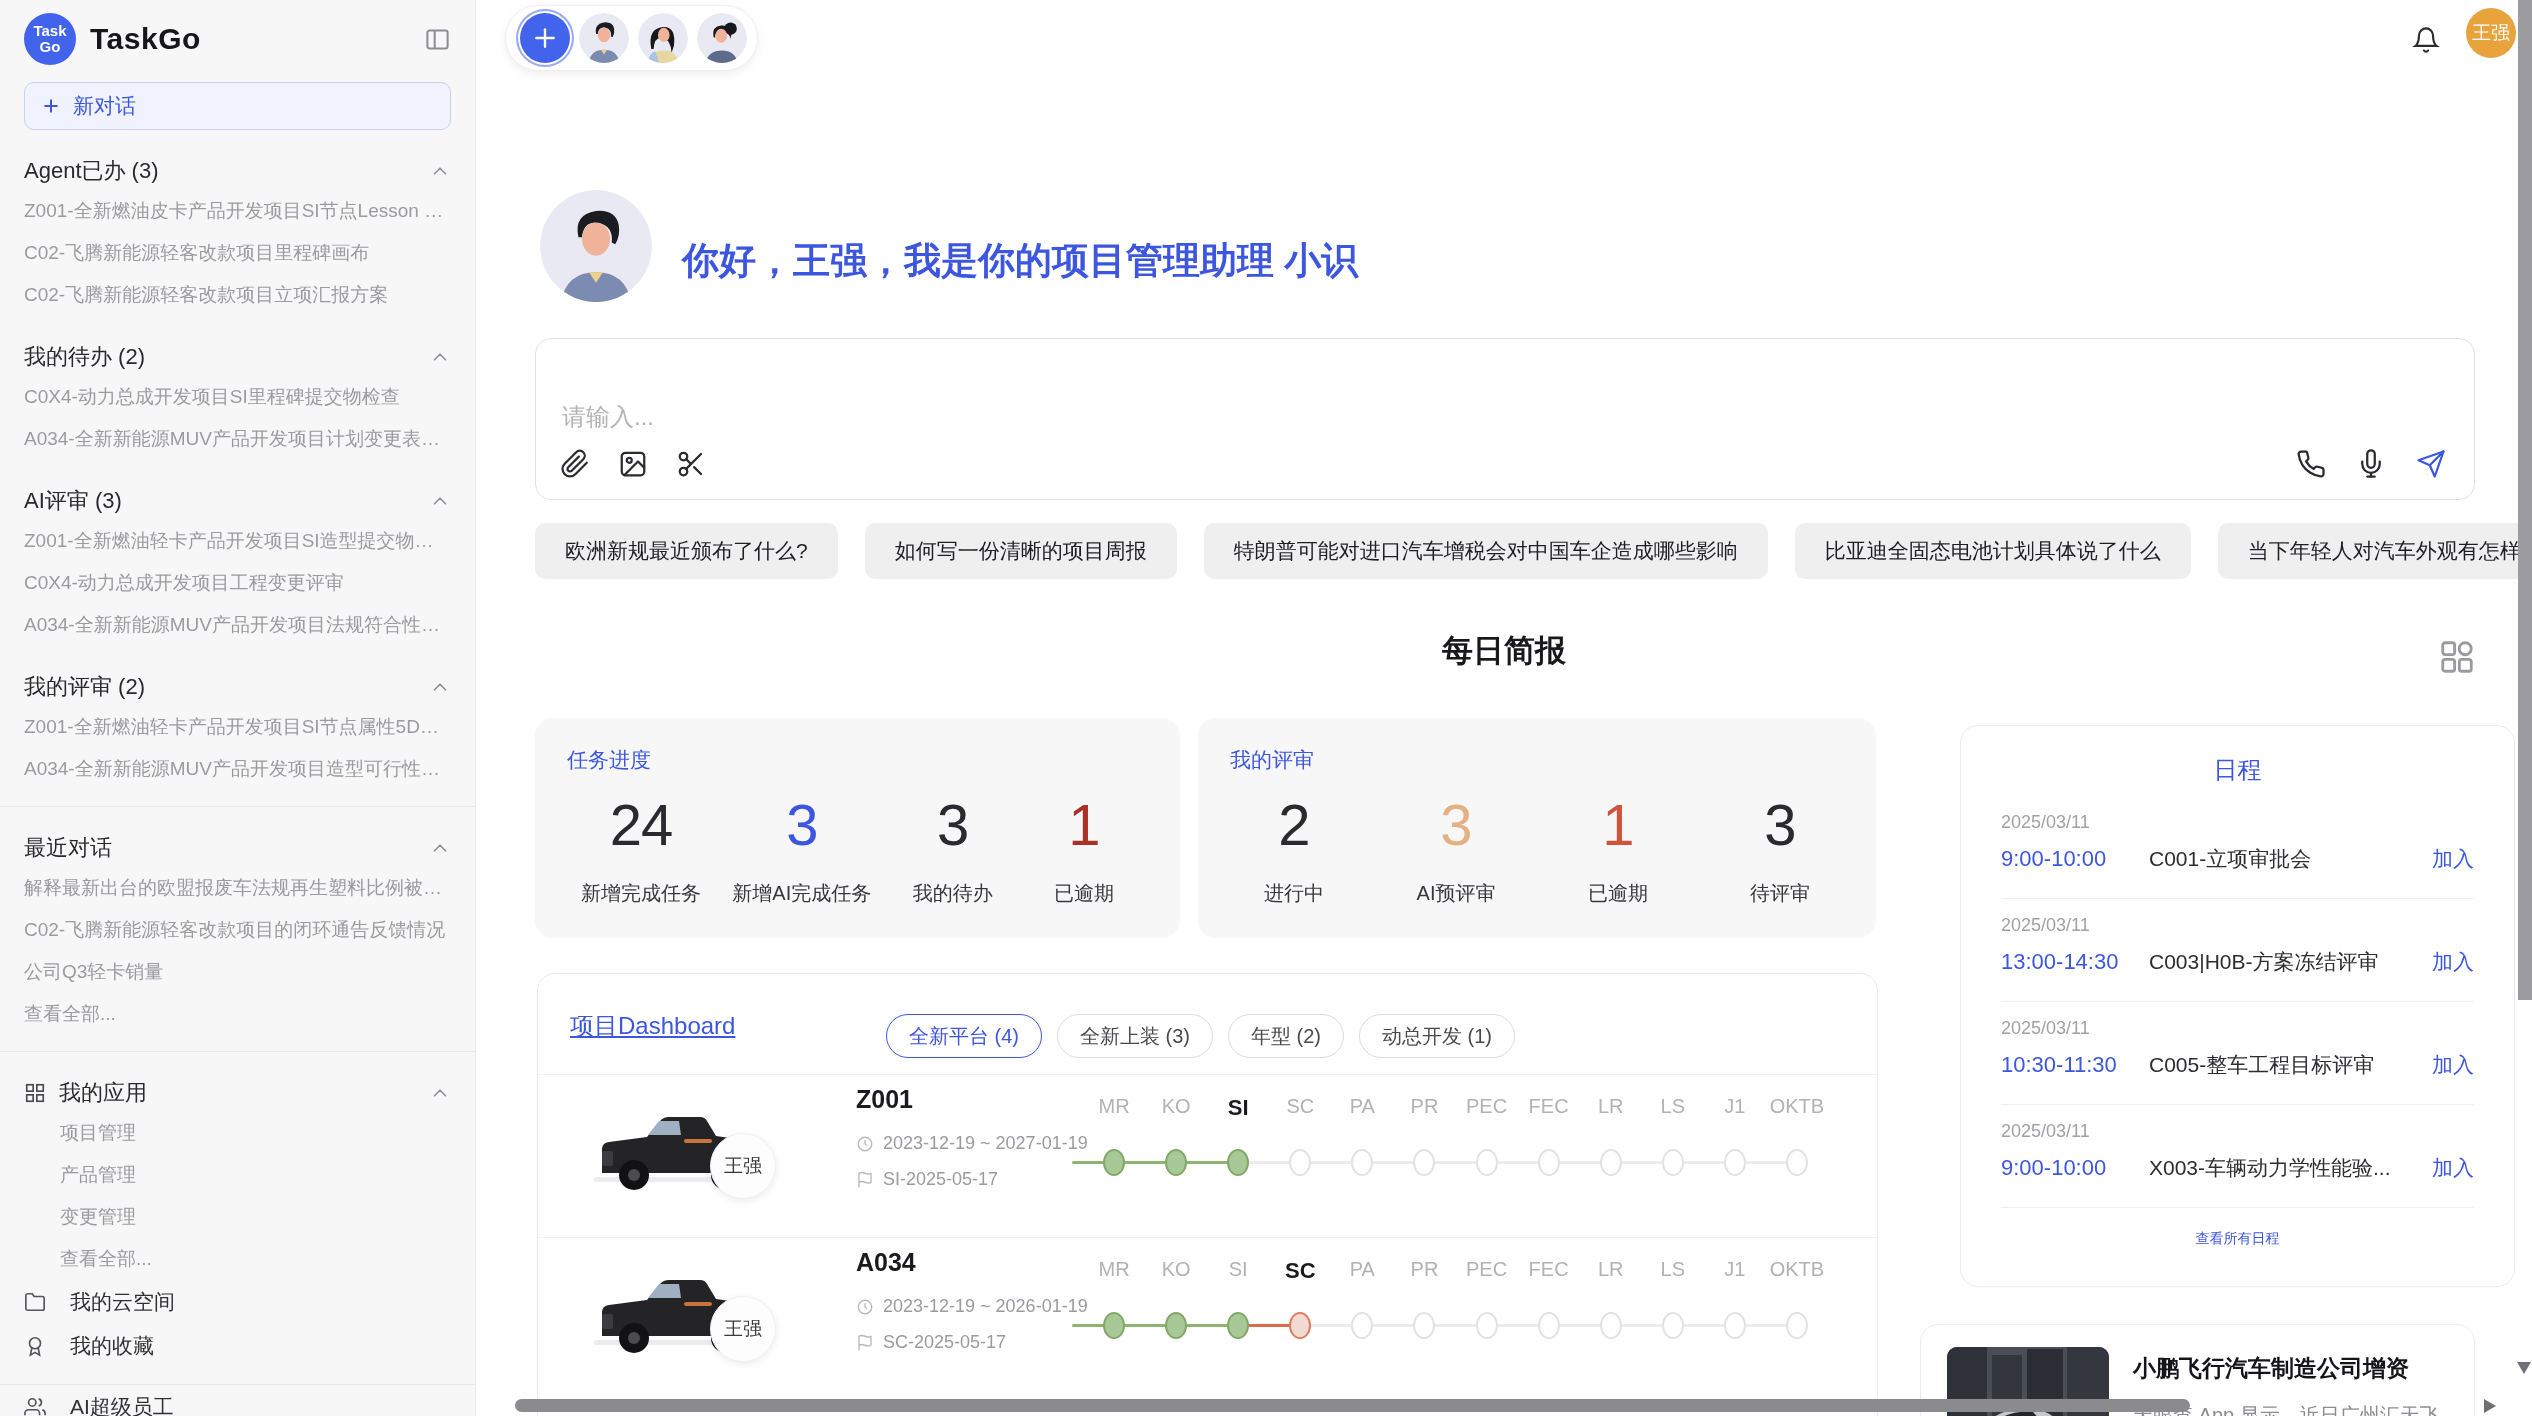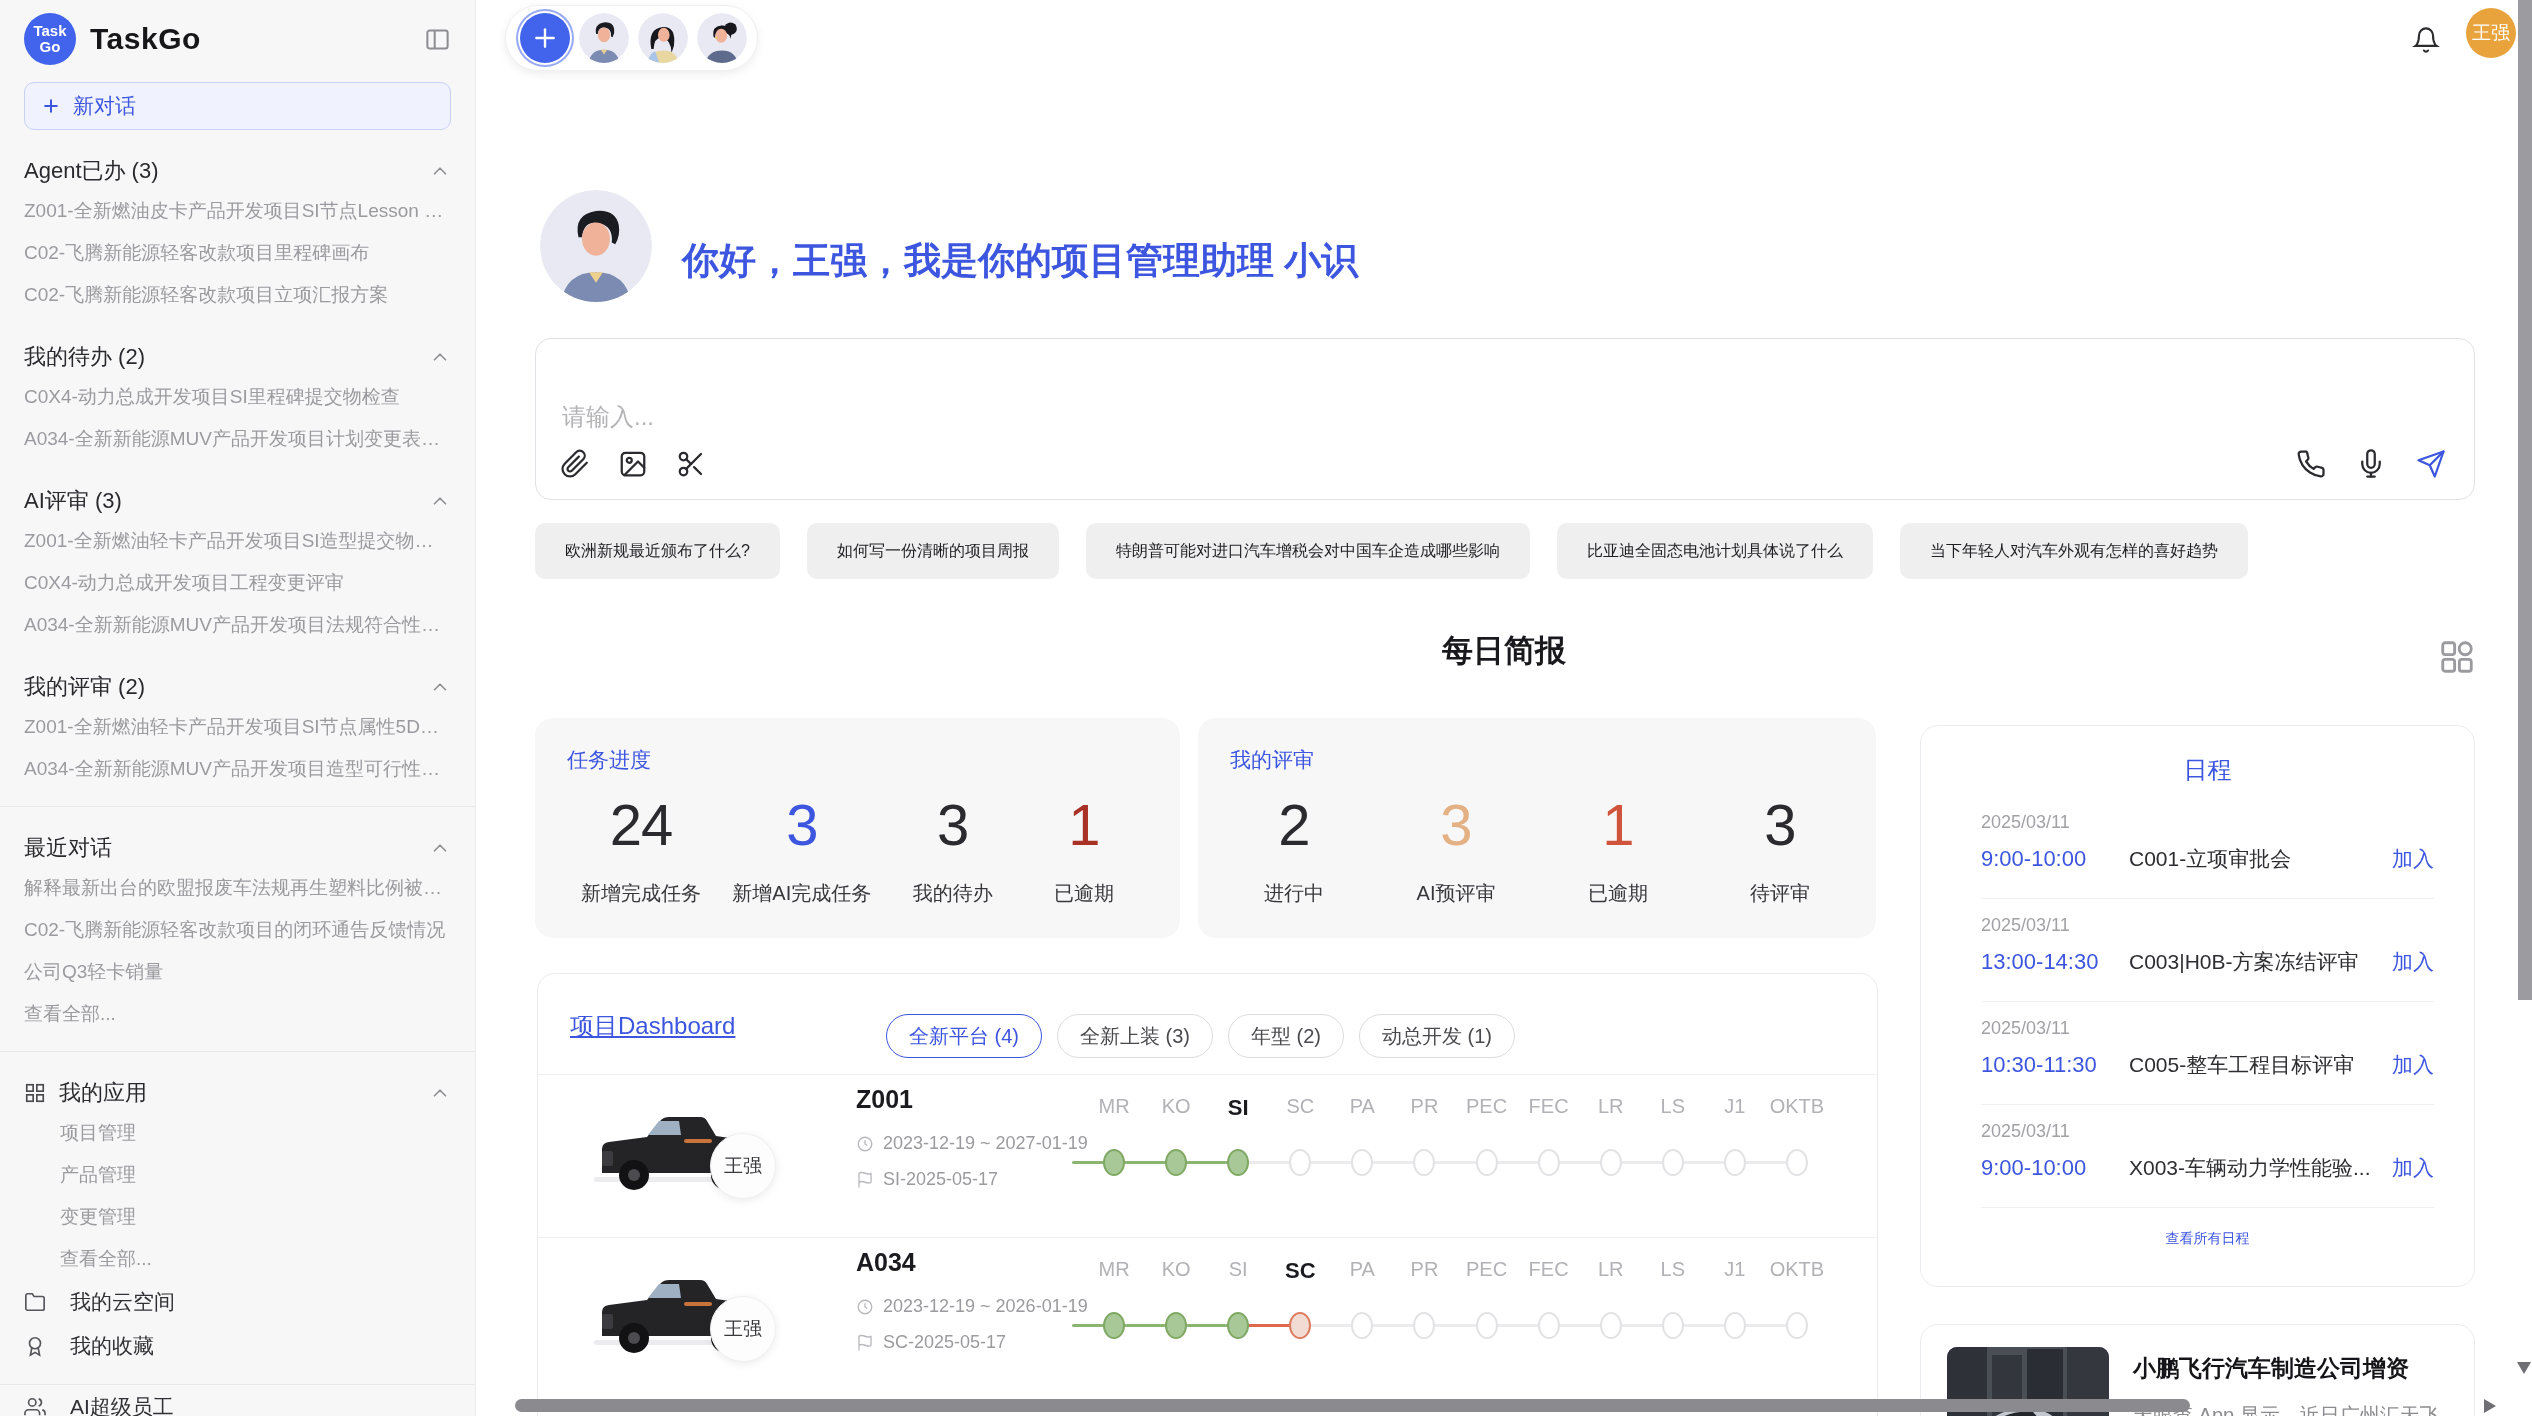--- a/index.html
+++ b/index.html
@@ -57,21 +57,21 @@
 
   .input-card{position:absolute;left:59px;top:338px;width:1940px;height:162px;border:1px solid #e2e2e6;
     border-radius:16px;background:#fff;cursor:text;}
   .input-ph{position:absolute;left:26px;top:62px;font-size:24px;color:#b4b4b8;}
   .in-icons-l{position:absolute;left:24px;bottom:16px;display:flex;gap:28px;color:#2b2b2f;}
   .in-icons-r{position:absolute;right:28px;bottom:16px;display:flex;gap:30px;color:#2b2b2f;align-items:center;}
   .in-icons-l svg,.in-icons-r svg{width:30px;height:30px;cursor:pointer;}
   .send-ic{color:var(--accent,#3D56E0);}
 
   .chips{position:absolute;left:59px;top:523px;display:flex;gap:27px;}
-  .chip{height:56px;padding:0 30px;border-radius:10px;background:#efeff0;font-size:16px;color:#1f1f23;
+  .chip{height:56px;padding:0 30px;border-radius:10px;background:#efeff0;font-size:21px;color:#1f1f23;
     display:flex;align-items:center;white-space:nowrap;cursor:pointer;}
 
   .brief-title{position:absolute;left:0;top:630px;width:2056px;text-align:center;font-size:31px;
     font-weight:bold;color:#19191d;}
   .layout-ic{position:absolute;right:56px;top:638px;width:38px;height:38px;color:#9b9b9f;cursor:pointer;}
   .layout-ic svg{width:38px;height:38px;}
 
   .stat-card{position:absolute;top:718px;height:220px;background:#f7f7f8;border-radius:18px;}
   .stat-card .sc-title{position:absolute;left:32px;top:28px;font-size:21px;color:var(--accent,#3D56E0);}
   .stats{position:absolute;left:0;right:0;top:78px;display:flex;justify-content:space-between;padding:0 46px;}
@@ -100,22 +100,22 @@
   .proj-meta svg{width:18px;height:18px;color:#b9b9bd;}
   .ms-track{position:absolute;left:545px;top:20px;width:745px;height:100px;}
   .ms-label{position:absolute;top:0;text-align:center;font-size:20px;color:#b2b2b6;}
   .ms-label.current{color:#1b1b1f;font-weight:600;font-size:22px;}
   .ms-seg{position:absolute;top:66px;height:3px;border-radius:2px;}
   .ms-dot{position:absolute;top:54px;width:22px;height:27px;border-radius:50%;background:#fff;
     border:2px solid #e2e2e5;}
   .ms-dot.done{background:var(--green-fill,#A9C897);border-color:#7fa964;}
   .ms-dot.overdue{background:#f2dbd2;border-color:#dd7c5f;}
 
-  .sched-card{position:absolute;left:1444px;top:725px;width:555px;height:562px;background:#fff;
-    border:1px solid #ececf0;border-radius:18px;overflow:hidden;padding-left:20px;}
+  .sched-card{position:absolute;left:1484px;top:725px;width:555px;height:562px;background:#fff;
+    border:1px solid #ececf0;border-radius:18px;overflow:hidden;}
   .sched-title{margin-top:28px;text-align:center;font-size:24px;color:var(--accent,#3D56E0);}
   .ev{height:103px;margin:0 40px;border-bottom:1px solid #f0f0f2;padding-top:16px;}
   .ev:first-child{margin-top:10px;}
   .ev-date{font-size:18px;color:#a2a2a6;}
   .ev-line{display:flex;align-items:center;margin-top:12px;}
   .ev-time{width:148px;font-size:22px;color:var(--accent,#3D56E0);}
   .ev-name{flex:1;font-size:21px;color:#2e2e32;white-space:nowrap;overflow:hidden;text-overflow:ellipsis;}
   .ev-join{font-size:21px;color:var(--accent,#3D56E0);cursor:pointer;margin-left:14px;}
   .sched-all{margin-top:22px;text-align:center;font-size:14px;color:var(--accent,#3D56E0);cursor:pointer;}
 

